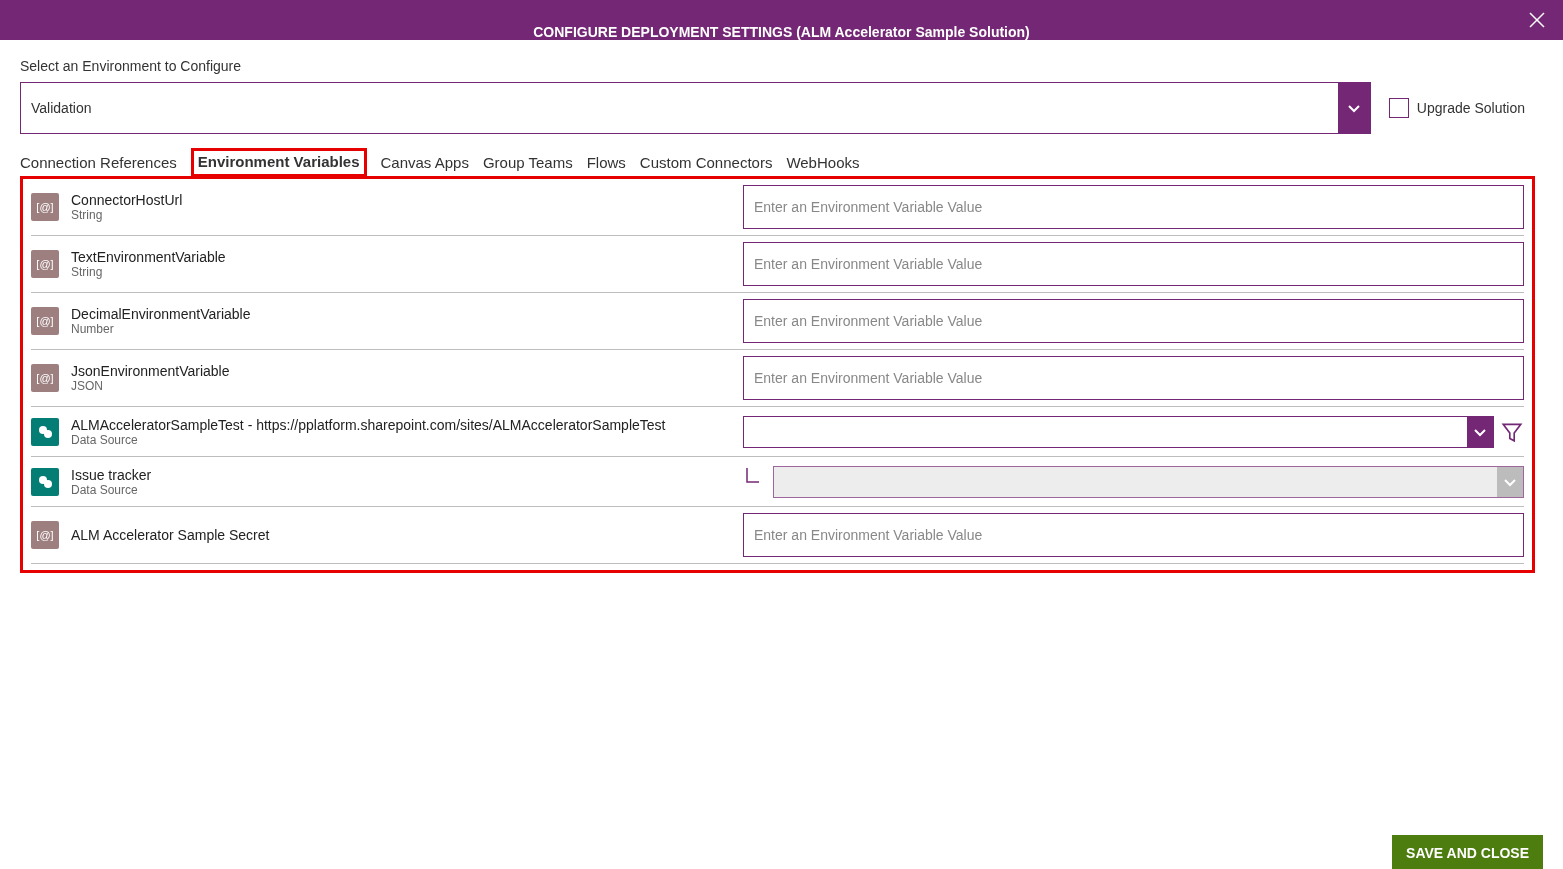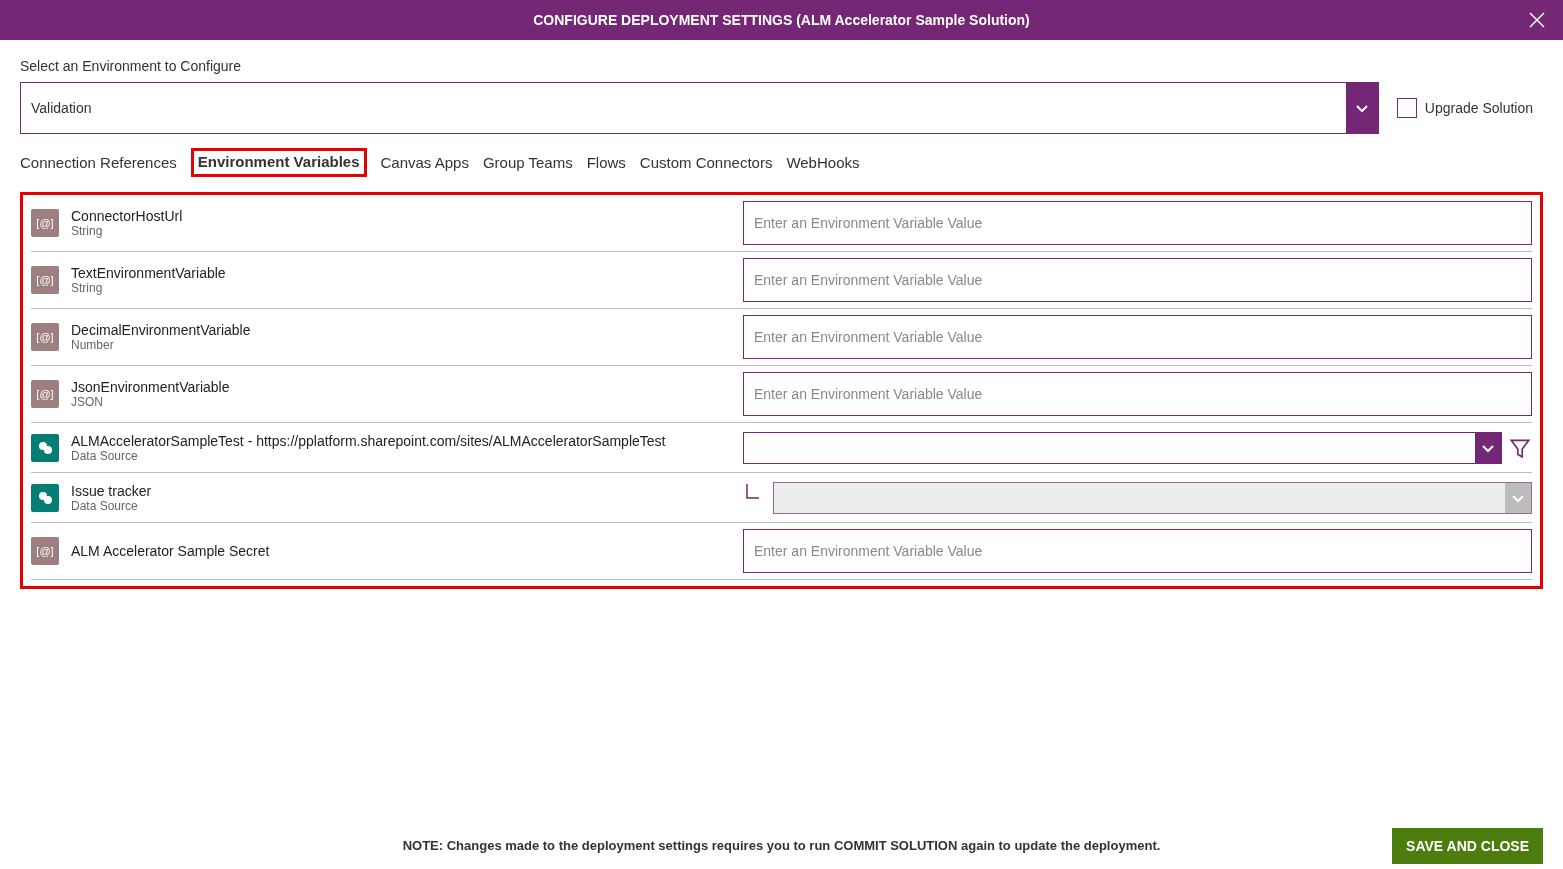--- a/index.html
+++ b/index.html
@@ -12,37 +12,37 @@
     height: 869px;
     overflow: hidden;
     display: flex;
     flex-direction: column;
   }
   .header {
     height: 40px;
     background: #742774;
     color: #fff;
     display: flex;
-    align-items: center;
+    align-items: flex-end;
     justify-content: center;
     font-weight: 600;
     position: relative;
   }
   .close-btn {
     position: absolute;
     right: 16px;
     top: 50%;
     transform: translateY(-50%);
     cursor: pointer;
     width: 20px; height: 20px;
     display: flex; align-items: center; justify-content: center;
   }
   .close-btn svg { stroke: #fff; stroke-width: 1.5; }
   .content {
-    padding: 18px 20px 0 20px;
+    padding: 18px 28px 0 20px;
     flex: 1;
     display: flex;
     flex-direction: column;
   }
   .label-select-env {
     font-size: 14px;
     color: #333;
     margin-bottom: 8px;
   }
   .env-row {
@@ -82,21 +82,21 @@
   }
   .checkbox {
     width: 20px; height: 20px;
     border: 1.5px solid #742774;
     background: #fff;
     cursor: pointer;
   }
   .tabs {
     display: flex;
     gap: 14px;
-    margin-bottom: 16px;
+    margin-bottom: 0;
   }
   .tab {
     font-size: 15px;
     color: #333;
     padding: 6px 0;
     cursor: pointer;
     white-space: nowrap;
   }
   .tab.active {
     font-weight: 700;
@@ -336,15 +336,14 @@
       </div>
       <input class="var-input" placeholder="Enter an Environment Variable Value" style="">
     </div>
 
   </div>
 
   <div style="flex:1"></div>
 </div>
 
 <div class="footer">
-  <span class="footer-note">NOTE: Changes made to the deployment settings requires you to run COMMIT SOLUTION again to update the deployment.</span>
   <button class="save-btn">SAVE AND CLOSE</button>
 </div>
 
 </body></html>

